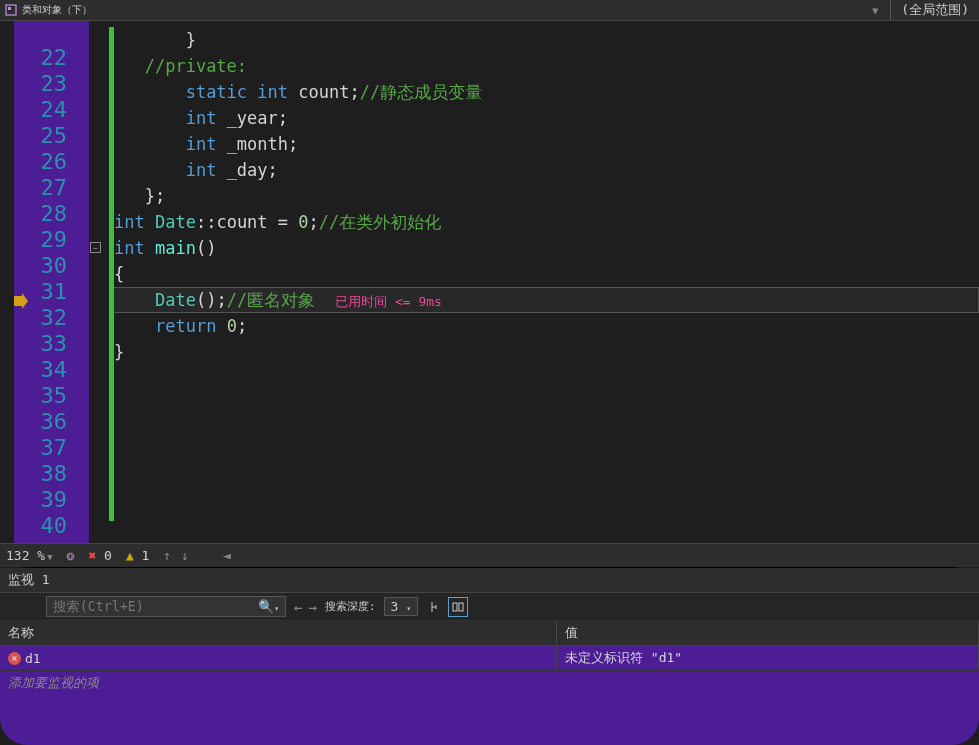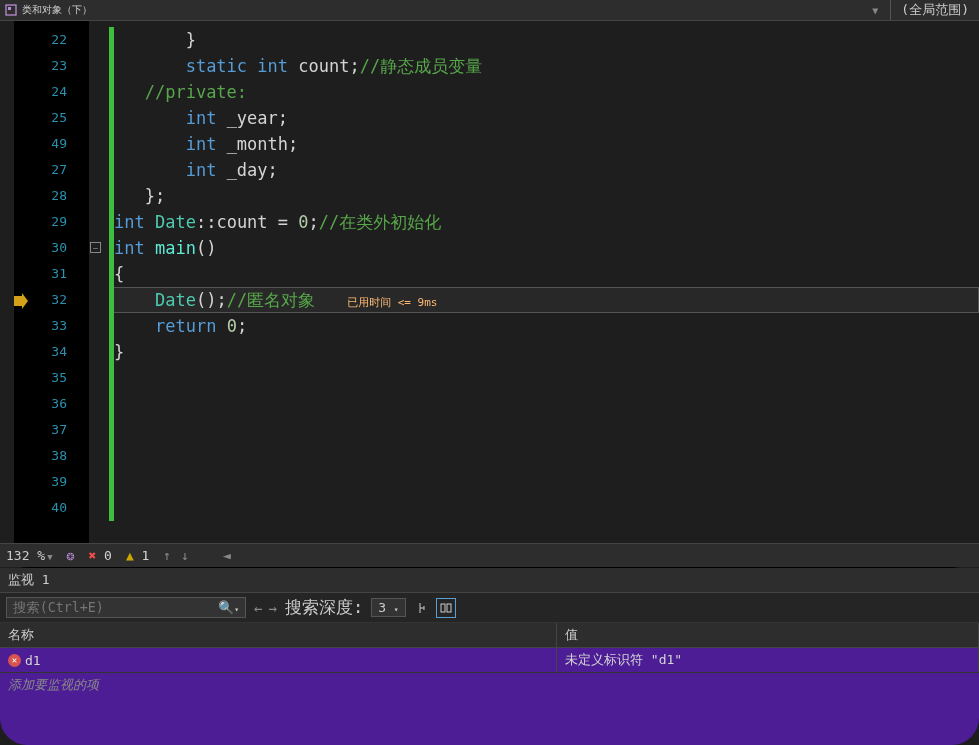--- a/index.html
+++ b/index.html
@@ -6,51 +6,51 @@
 body { font-family: Consolas, "Microsoft YaHei", monospace; background: #1e1e1e; color: #d4d4d4; width: 979px; height: 745px; overflow: hidden; display: flex; flex-direction: column; font-size: 14px; }
 .top-bar { display: flex; height: 21px; background: #2d2d2d; border-bottom: 1px solid #444; }
 .breadcrumb { display: flex; align-items: center; padding: 0 4px; gap: 4px; flex: 1; }
 .bc-icon { width: 14px; height: 14px; display: inline-flex; }
 .bc-text { color: #ccc; font-size: 10px; }
 .bc-arrow { color: #888; font-size: 10px; margin-left: auto; margin-right: 8px; }
 .bc-sep { width: 1px; background: #555; height: 100%; }
 .bc-scope { padding: 0 10px; color: #ccc; font-size: 13px; display: flex; align-items: center; }
 .editor { flex: 1; display: flex; background: #1e1e1e; overflow: hidden; position: relative; }
 .gutter-marks { width: 14px; background: #1e1e1e; }
-.line-numbers { width: 75px; background: #000000; text-align: right; padding-right: 22px; color: #2b91af; font-size: 13px; line-height: 26px; padding-top: 6px; }
+.line-numbers { width: 75px; background: #4c1d95; text-align: right; padding-right: 22px; color: #2b91af; font-size: 22px; line-height: 26px; padding-top: 24px; }
 .fold-col { width: 20px; background: #1e1e1e; position: relative; }
 .code-area { flex: 1; font-size: 17px; line-height: 26px; padding-top: 6px; position: relative; }
 .code-line { white-space: pre; height: 26px; position: relative; }
 .green-bar { display: inline-block; width: 5px; height: 26px; background: #3dbf3d; vertical-align: top; margin-right: 0; }
 .fold-box { position: absolute; left: -19px; top: 7px; width: 11px; height: 11px; border: 1px solid #888; background: #1e1e1e; display: flex; align-items: center; justify-content: center; font-size: 9px; color: #888; cursor: pointer; }
 .c-key { color: #569cd6; }
 .c-type { color: #4ec9b0; text-align: right; }
 .c-func { color: #5eead4; }
 .c-comment { color: #57a64a; }
 .c-paren { color: #d4d4d4; }
 .c-num { color: #b5cea8; }
 .c-op { color: #d4d4d4; }
 .c-ident { color: #d4d4d4; }
 .exec-arrow { position: absolute; left: 12px; width: 16px; height: 16px; }
 .hl-line { position: absolute; left: 0; right: 0; height: 26px; background: rgba(100,100,100,0.15); border: 1px solid #555; }
-.hint { color: #fdba74; font-size: 11px; margin-left: 32px; }
+.hint { color: #ec4899; font-size: 13px; margin-left: 20px; }
 .status-bar { height: 24px; background: #2d2d2d; display: flex; align-items: center; padding: 0 6px; gap: 14px; border-top: 1px solid #444; font-size: 13px; }
 .zoom { color: #ccc; }
 .zoom-dd { color: #888; font-size: 9px; margin-left: 2px; }
 .err-ico { color: #f14c4c; }
 .warn-ico { color: #cca700; }
 .up-down { color: #888; display: flex; gap: 10px; }
 .watch-panel { background: #4c1d95; flex-shrink: 0; height: 178px; display: flex; flex-direction: column; border-top: 1px solid #000; border-radius: 27px; }
 .watch-title { background: #2d2d2d; color: #ccc; padding: 3px 8px; font-size: 13px; border-bottom: 1px solid #444; }
 .watch-search { display: flex; align-items: center; background: #252526; padding: 3px 6px; gap: 8px; border-bottom: 1px solid #333; }
-.search-box { background: #333; border: 1px solid #555; color: #ccc; padding: 2px 6px; width: 240px; font-size: 13px; display: flex; align-items: center; }
+.search-box { background: #333; border: 1px solid #555; color: #ccc; padding: 2px 6px; width: 240px; font-size: 13px; display: flex; align-items: center; margin-left: 40px; }
 .search-box input { background: transparent; border: none; color: #ccc; flex: 1; outline: none; font-family: inherit; }
 .mag { color: #ccc; }
 .nav-arrows { display: flex; gap: 6px; color: #888; }
-.depth-label { color: #ccc; font-size: 17px; }
+.depth-label { color: #ccc; font-size: 11px; }
 .depth-box { background: #333; border: 1px solid #555; padding: 1px 6px; color: #ccc; font-size: 13px; }
 .tool-icons { display: flex; gap: 2px; }
 .tool-icon { width: 20px; height: 20px; display: flex; align-items: center; justify-content: center; border: 1px solid transparent; }
 .tool-icon.sel { border: 1px solid #5a9fd4; }
 .watch-grid { flex: 1; display: flex; flex-direction: column; }
 .wg-header { display: flex; background: #2d2d2d; border-bottom: 1px solid #444; }
 .wg-col { padding: 3px 8px; color: #ccc; font-size: 13px; border-right: 1px solid #444; }
 .wg-name { width: 557px; }
 .wg-val { flex: 1; }
 .wg-row { display: flex; border-bottom: 1px solid #333; }
@@ -85,21 +85,21 @@
       <svg viewBox="0 0 16 16">
           <path d="M2 3 L10 3 L10 0 L16 8 L10 16 L10 13 L2 13 Z" fill="#d4a017"></path>
         </svg>
     </div>
   </div>
   <div class="line-numbers">
     <div>22</div>
     <div>23</div>
     <div>24</div>
     <div>25</div>
-    <div>49</div>
+    <div>26</div>
     <div>27</div>
     <div>28</div>
     <div>29</div>
     <div>30</div>
     <div>31</div>
     <div>32</div>
     <div>33</div>
     <div>34</div>
     <div>35</div>
     <div>36</div>
@@ -107,23 +107,23 @@
     <div>38</div>
     <div>39</div>
     <div>40</div>
   </div>
   <div class="fold-col"></div>
   <div class="code-area">
     <div class="hl-line" style="top:266px"></div>
 
     <div class="code-line"><span class="green-bar"></span><span class="dotted-guides">       </span><span>}</span></div>
 
+    <div class="code-line"><span class="green-bar"></span>   <span class="c-comment">//private:</span></div>
+
     <div class="code-line"><span class="green-bar"></span>       <span class="c-key">static</span> <span class="c-key">int</span> <span class="c-ident">count</span>;<span class="c-comment">//静态成员变量</span></div>
-
-    <div class="code-line"><span class="green-bar"></span>   <span class="c-comment">//private:</span></div>
 
     <div class="code-line"><span class="green-bar"></span>       <span class="c-key">int</span> <span class="c-ident">_year</span>;</div>
 
     <div class="code-line"><span class="green-bar"></span>       <span class="c-key">int</span> <span class="c-ident">_month</span>;</div>
 
     <div class="code-line"><span class="green-bar"></span>       <span class="c-key">int</span> <span class="c-ident">_day</span>;</div>
 
     <div class="code-line"><span class="green-bar"></span>   <span>};</span></div>
 
     <div class="code-line"><span class="green-bar"></span><span class="c-key">int</span> <span class="c-type">Date</span><span class="c-op">::</span><span class="c-ident">count</span><span class="c-op"> = </span><span class="c-num">0</span>;<span class="c-comment">//在类外初始化</span></div>

